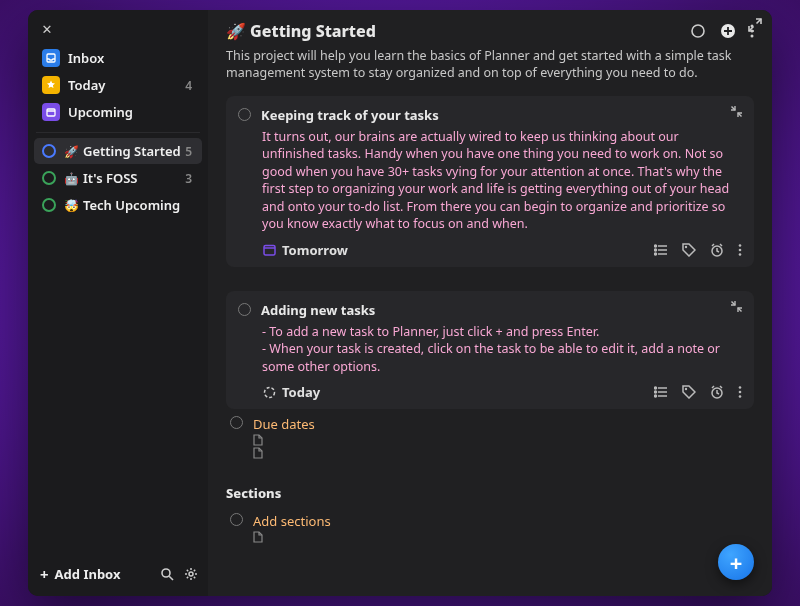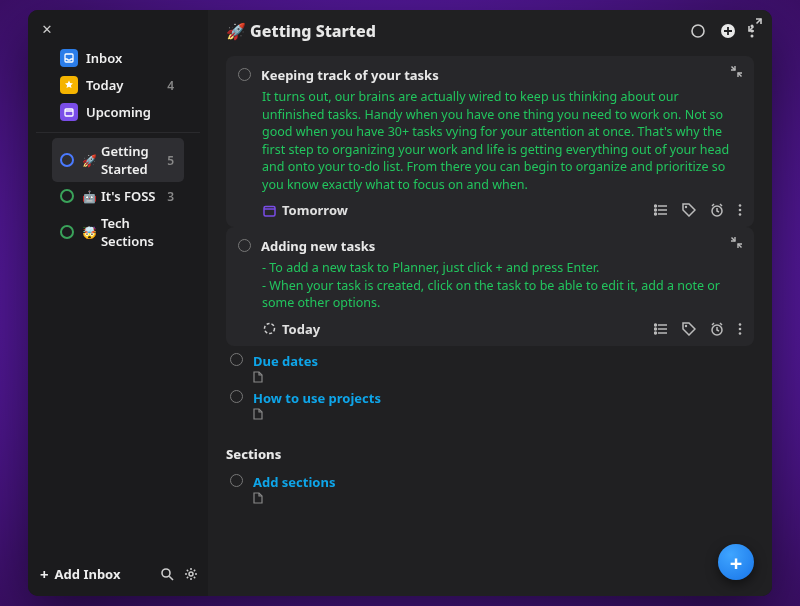--- a/index.html
+++ b/index.html
@@ -26,21 +26,21 @@
     background: #1b1b1d;
     border-right: none;
     display: flex; flex-direction: column;
     padding-top: 6px;
   }
   .close-btn {
     width: 18px; height: 18px; margin: 4px 0 6px 10px;
     color: #ccc; font-size: 13px; cursor: pointer;
     display: flex; align-items: center; justify-content: center;
   }
-  .nav-section { padding: 0 24px; }
+  .nav-section { padding: 0 6px; }
   .nav-item, .proj-item {
     display: flex; align-items: center;
     padding: 4px 8px; margin: 1px 0;
     border-radius: 5px;
     cursor: pointer;
     font-weight: 600;
   }
   .proj-item.active { background: #2e2e32; }
   .nav-icon {
     width: 18px; height: 18px;
@@ -79,49 +79,49 @@
   }
   .expand-btn {
     position: absolute; top: 8px; right: 10px;
     color: #ccc; cursor: pointer; font-size: 14px;
   }
   .header { display: flex; align-items: center; }
   .header-title { font-size: 16px; font-weight: 800; flex: 1; }
   .header-actions { display: flex; gap: 14px; align-items: center; color: #ccc; }
   .hdr-icon { cursor: pointer; display:flex; align-items:center; }
   .proj-desc { color: #c8c8c8; margin-top: 6px; line-height: 1.35; font-size: 12.5px; }
-  .tasks { margin-top: 14px; display: flex; flex-direction: column; gap: 0; }
+  .tasks { margin-top: 14px; display: flex; flex-direction: column; gap: 24px; }
   .task-card {
     background: #27272a;
     border-radius: 8px;
     padding: 10px 12px 8px 12px;
     position: relative;
   }
   .task-head { display: flex; align-items: flex-start; }
   .task-check {
     width: 13px; height: 13px; border: 1.5px solid #777; border-radius: 50%;
     margin-right: 10px; margin-top: 2px; cursor: pointer; flex-shrink: 0;
   }
   .task-title { font-weight: 700; flex: 1; }
   .collapse-icn { color: #bbb; cursor: pointer; font-size: 11px; }
-  .task-body { color: #22c55e; margin: 4px 0 8px 24px; line-height: 1.4; font-size: 12.5px; }
+  .task-body { color: #f9a8d4; margin: 4px 0 8px 24px; line-height: 1.4; font-size: 12.5px; }
   .task-foot { display: flex; align-items: center; margin-left: 0; }
   .due-chip {
     display: flex; align-items: center; gap: 6px;
     font-weight: 700; color: #e0e0e0; margin-left: 24px;
   }
   .due-icon { width: 14px; height: 14px; display:flex; align-items:center; justify-content:center; }
   .task-actions { margin-left: auto; display: flex; gap: 14px; color: #bbb; }
   .ta-icon { cursor: pointer; }
   .simple-task {
     display: flex; align-items: flex-start;
     padding: 4px 4px 0 4px; margin-top: 2px;
   }
   .simple-task .task-check { margin-top: 1px; }
-  .simple-title { font-weight: 700; color: #0ea5e9; }
+  .simple-title { font-weight: 400; color: #fdba74; }
   .doc-icon { margin-left: 27px; color: #888; font-size: 11px; margin-top: 1px; }
   .section-title { font-weight: 800; margin-top: 25px; margin-bottom: 6px; }
   .fab {
     position: absolute; right: 18px; bottom: 16px;
     width: 36px; height: 36px; border-radius: 50%;
     background: radial-gradient(circle at 35% 30%, #3fa5ff, #1874e8);
     display: flex; align-items: center; justify-content: center;
     color: #fff; font-size: 22px; font-weight: 700;
     cursor: pointer;
     box-shadow: 0 4px 12px rgba(0,0,0,0.5);
@@ -177,21 +177,21 @@
         </div>
         <div class="proj-item">
     <div class="proj-circle" style="border-color:#3aa35a"></div>
     <span class="proj-emoji">🤖</span>
     <span class="nav-label">It's FOSS</span>
     <span class="nav-count">3</span>
         </div>
         <div class="proj-item">
     <div class="proj-circle" style="border-color:#3aa35a"></div>
     <span class="proj-emoji">🤯</span>
-    <span class="nav-label">Tech Sections</span>
+    <span class="nav-label">Tech Upcoming</span>
     <span class="nav-count"></span>
         </div>
       </div>
 
     <div class="sidebar-spacer"></div>
 
     <div class="sidebar-footer">
       <div class="add-list-btn">
         <span style="font-size:15px;">+</span>
         <span>Add Inbox</span>
@@ -250,20 +250,21 @@
         <div class="hdr-icon">
           <svg width="4" height="16" viewBox="0 0 4 16">
               <circle cx="2" cy="3" r="1.5" fill="#ccc"></circle>
               <circle cx="2" cy="8" r="1.5" fill="#ccc"></circle>
               <circle cx="2" cy="13" r="1.5" fill="#ccc"></circle>
             </svg>
         </div>
       </div>
     </div>
 
+    <div class="proj-desc">This project will help you learn the basics of Planner and get started with a simple task management system to stay organized and on top of everything you need to do.</div>
 
     <div class="tasks" id="tasks">
         <div class="task-card">
     <div class="task-head">
       <div class="task-check"></div>
       <div class="task-title">Keeping track of your tasks</div>
       <div class="collapse-icn">
               <svg width="11" height="11" viewBox="0 0 11 11" stroke="#bbb" stroke-width="1.4" fill="none">
                 <path d="M0 4l4 0 0-4"></path>
                 <path d="M11 7l-4 0 0 4"></path>
@@ -385,24 +386,20 @@
       <div class="simple-title">Due dates</div>
     </div>
     <div class="doc-icon">
       <svg width="10" height="12" viewBox="0 0 10 12" fill="none" stroke="#888" stroke-width="1.2">
               <path d="M1 1h5l3 3v7H1z"></path>
               <path d="M6 1v3h3"></path>
             </svg>
     </div>
         </div>
         <div>
-    <div class="simple-task">
-      <div class="task-check"></div>
-      <div class="simple-title">How to use projects</div>
-    </div>
     <div class="doc-icon">
       <svg width="10" height="12" viewBox="0 0 10 12" fill="none" stroke="#888" stroke-width="1.2">
               <path d="M1 1h5l3 3v7H1z"></path>
               <path d="M6 1v3h3"></path>
             </svg>
     </div>
         </div>
       </div>
 
     <div id="sections">

